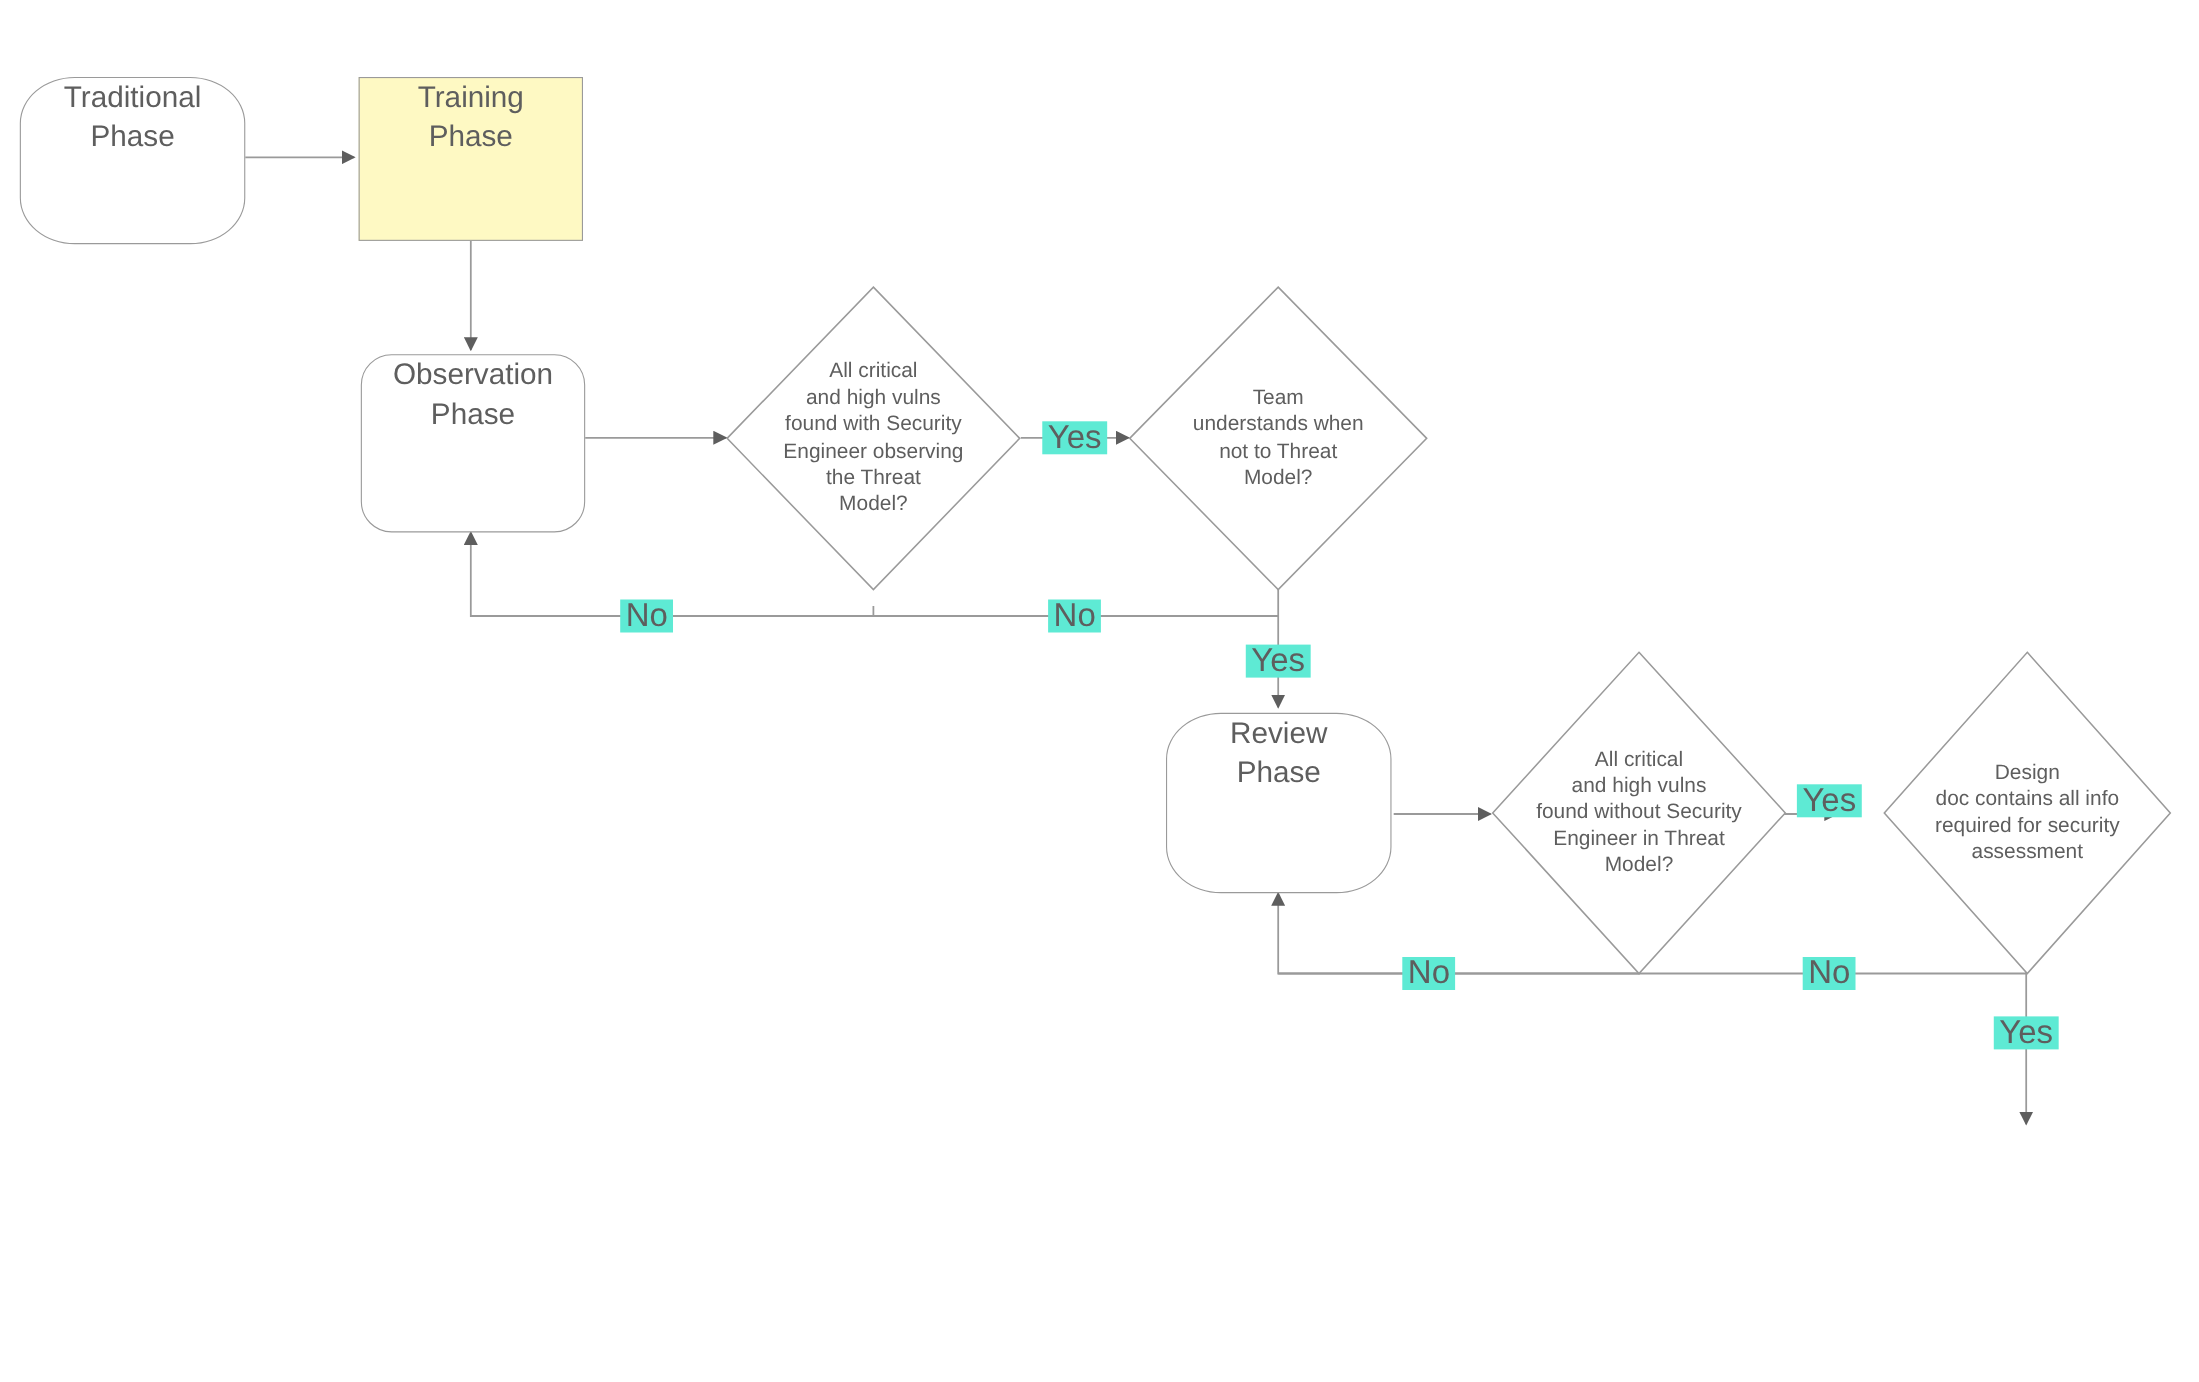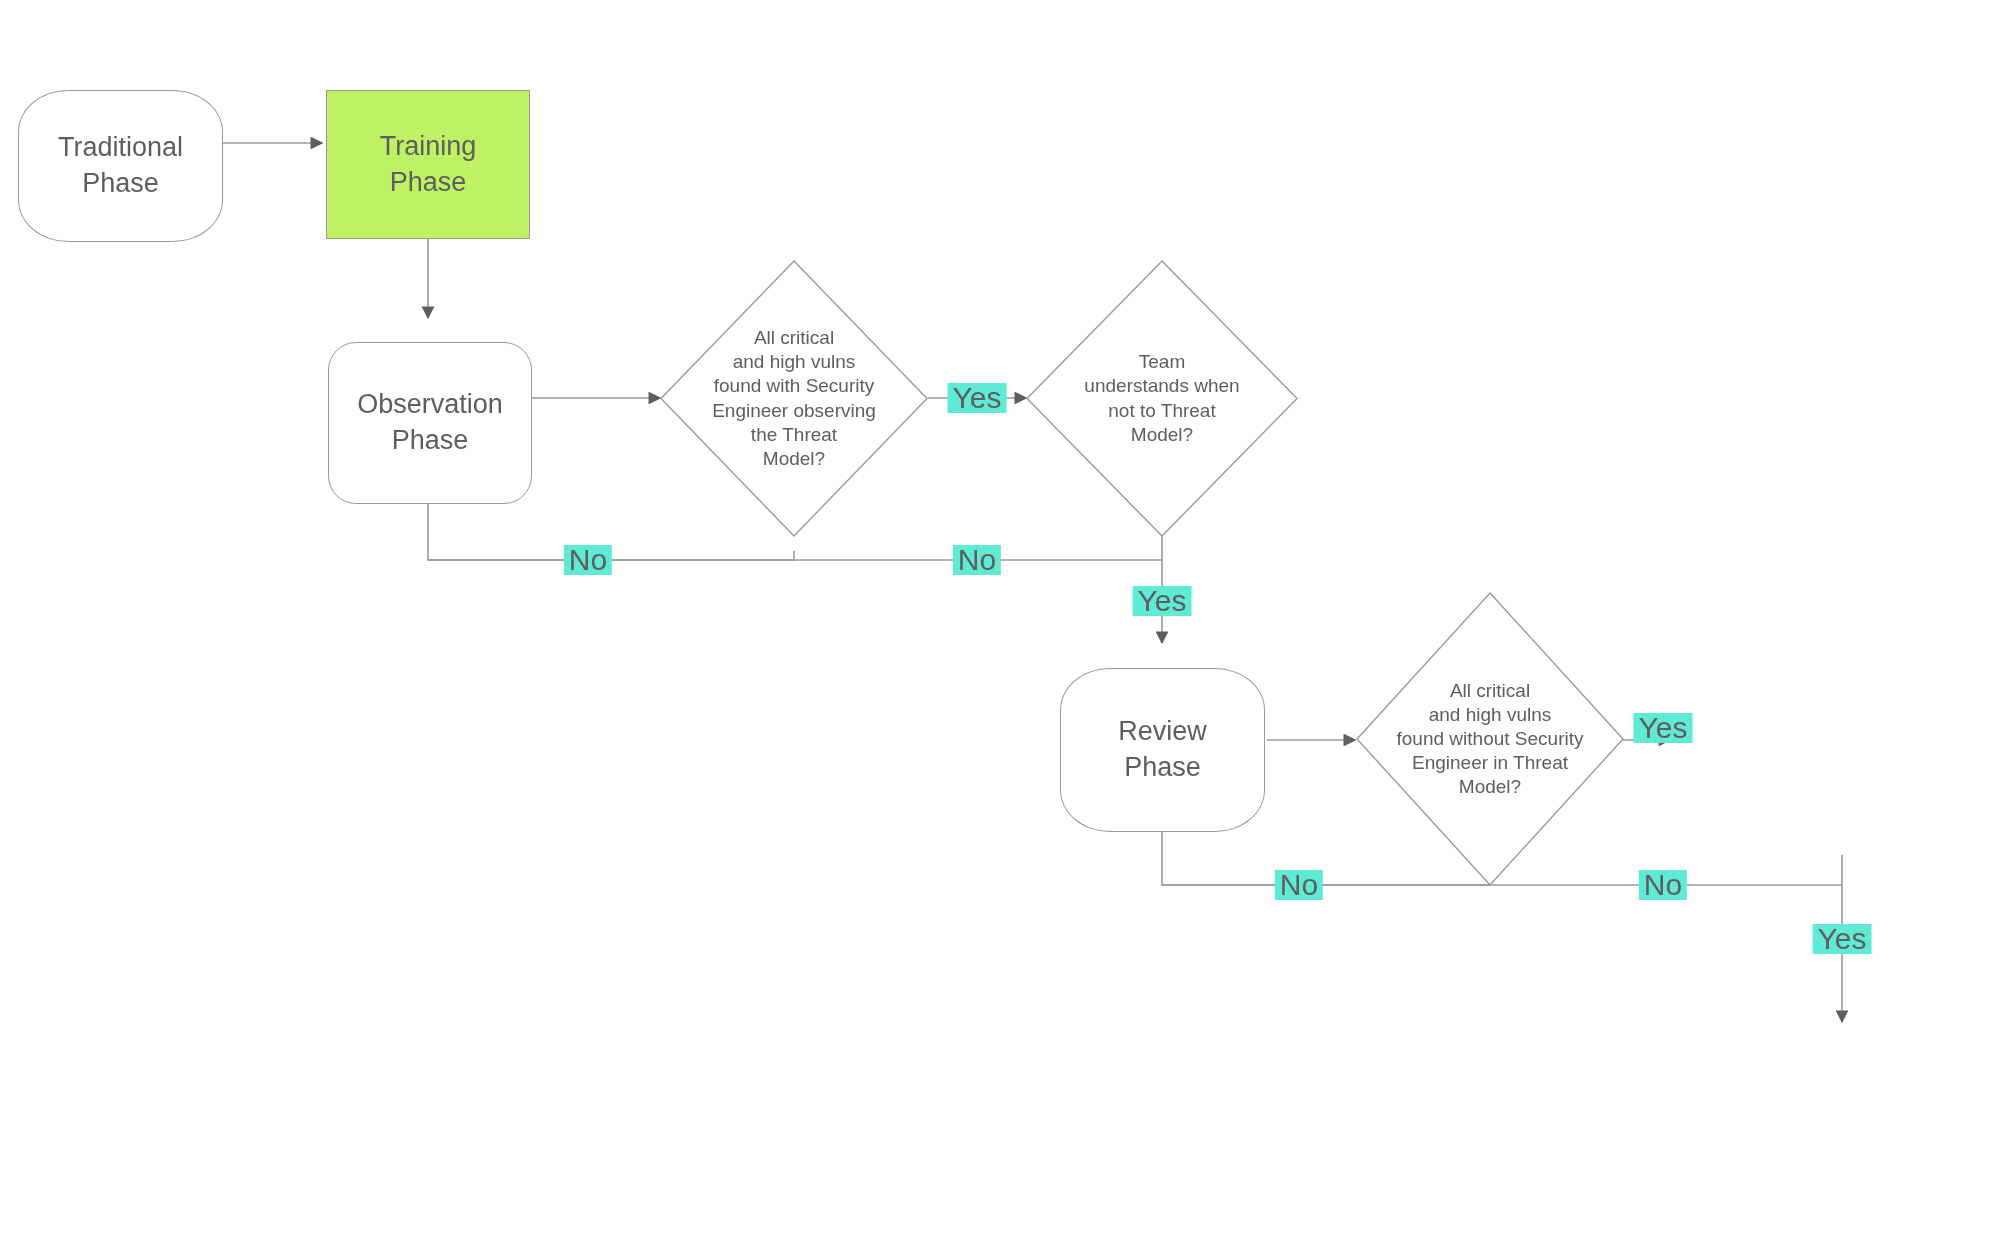--- a/index.html
+++ b/index.html
@@ -23,36 +23,34 @@
     position: absolute;
     left: 0;
     top: 0;
     width: 1999px;
     height: 1256px;
   }
   .node {
     position: absolute;
     box-sizing: border-box;
     display: flex;
-    align-items: center;
     justify-content: center;
     text-align: center;
     color: #5e5e5e;
     line-height: 1.32;
-    margin-top: 20px;
   }
   .node.rounded {
     border: 1.3px solid #9a9a9a;
     border-radius: 50px / 42px;
     background: #ffffff;
     font-size: 27px;
   }
   .node.rect {
     border: 1.3px solid #9a9a9a;
-    background: #bef264;
+    background: #fef9c3;
     font-size: 27px;
   }
   .node-label {
     padding: 0 8px;
     white-space: pre-line;
   }
   .diamond-wrap {
     position: absolute;
   }
   .diamond-wrap svg {
@@ -174,20 +172,29 @@
     <svg width="268" height="294" viewBox="0 0 268 294" xmlns="http://www.w3.org/2000/svg">
       <polygon points="134,1 267,147 134,293 1,147" fill="#ffffff" stroke="#9a9a9a" stroke-width="1.4"></polygon>
     </svg>
     <div class="diamond-label">All critical
 and high vulns
 found without Security
 Engineer in Threat
 Model?</div>
   </div>
 
+  <div class="diamond-wrap" style="left:1712px; top:592px; width:262px; height:294px;">
+    <svg width="262" height="294" viewBox="0 0 262 294" xmlns="http://www.w3.org/2000/svg">
+      <polygon points="131,1 261,147 131,293 1,147" fill="#ffffff" stroke="#9a9a9a" stroke-width="1.4"></polygon>
+    </svg>
+    <div class="diamond-label">Design
+doc contains all info
+required for security
+assessment</div>
+  </div>
 
 
   <div class="edge-label" style="left:977px; top:398px;">Yes</div>
 
   <div class="edge-label" style="left:588px; top:560px;">No</div>
 
   <div class="edge-label" style="left:977px; top:560px;">No</div>
 
   <div class="edge-label" style="left:1162px; top:601px;">Yes</div>
 

